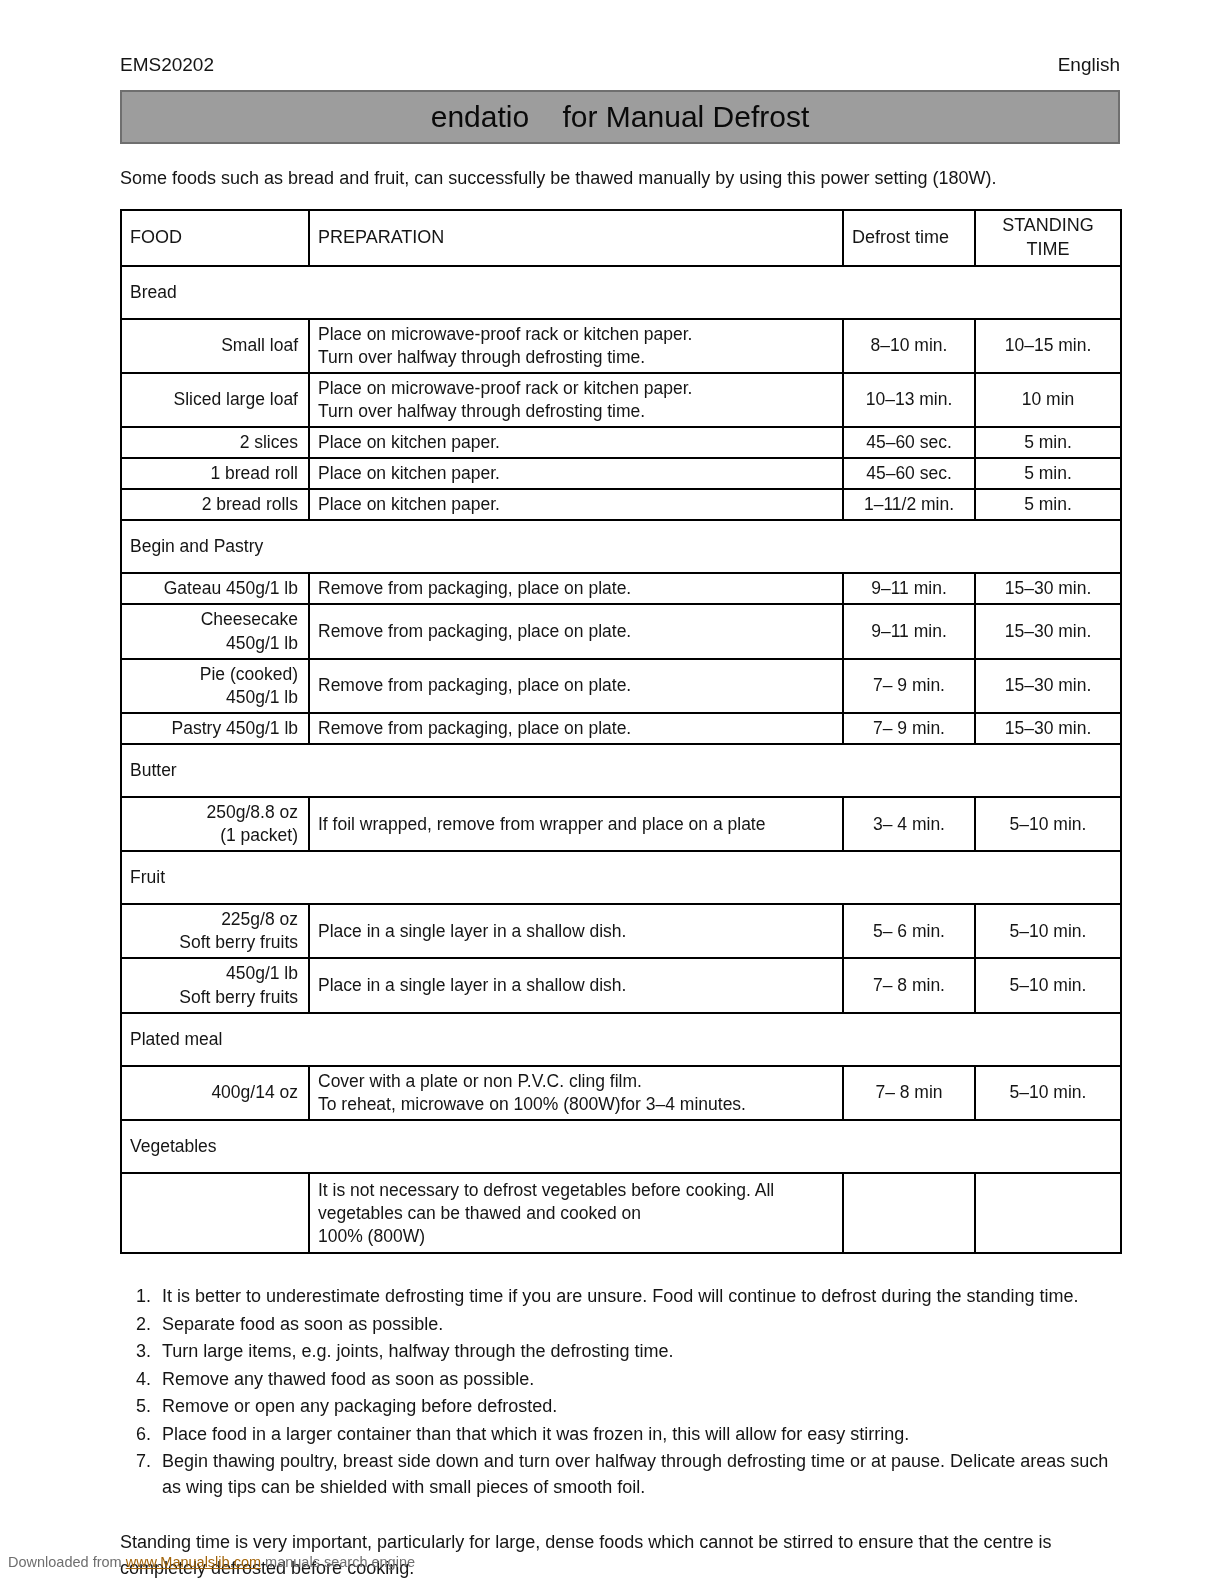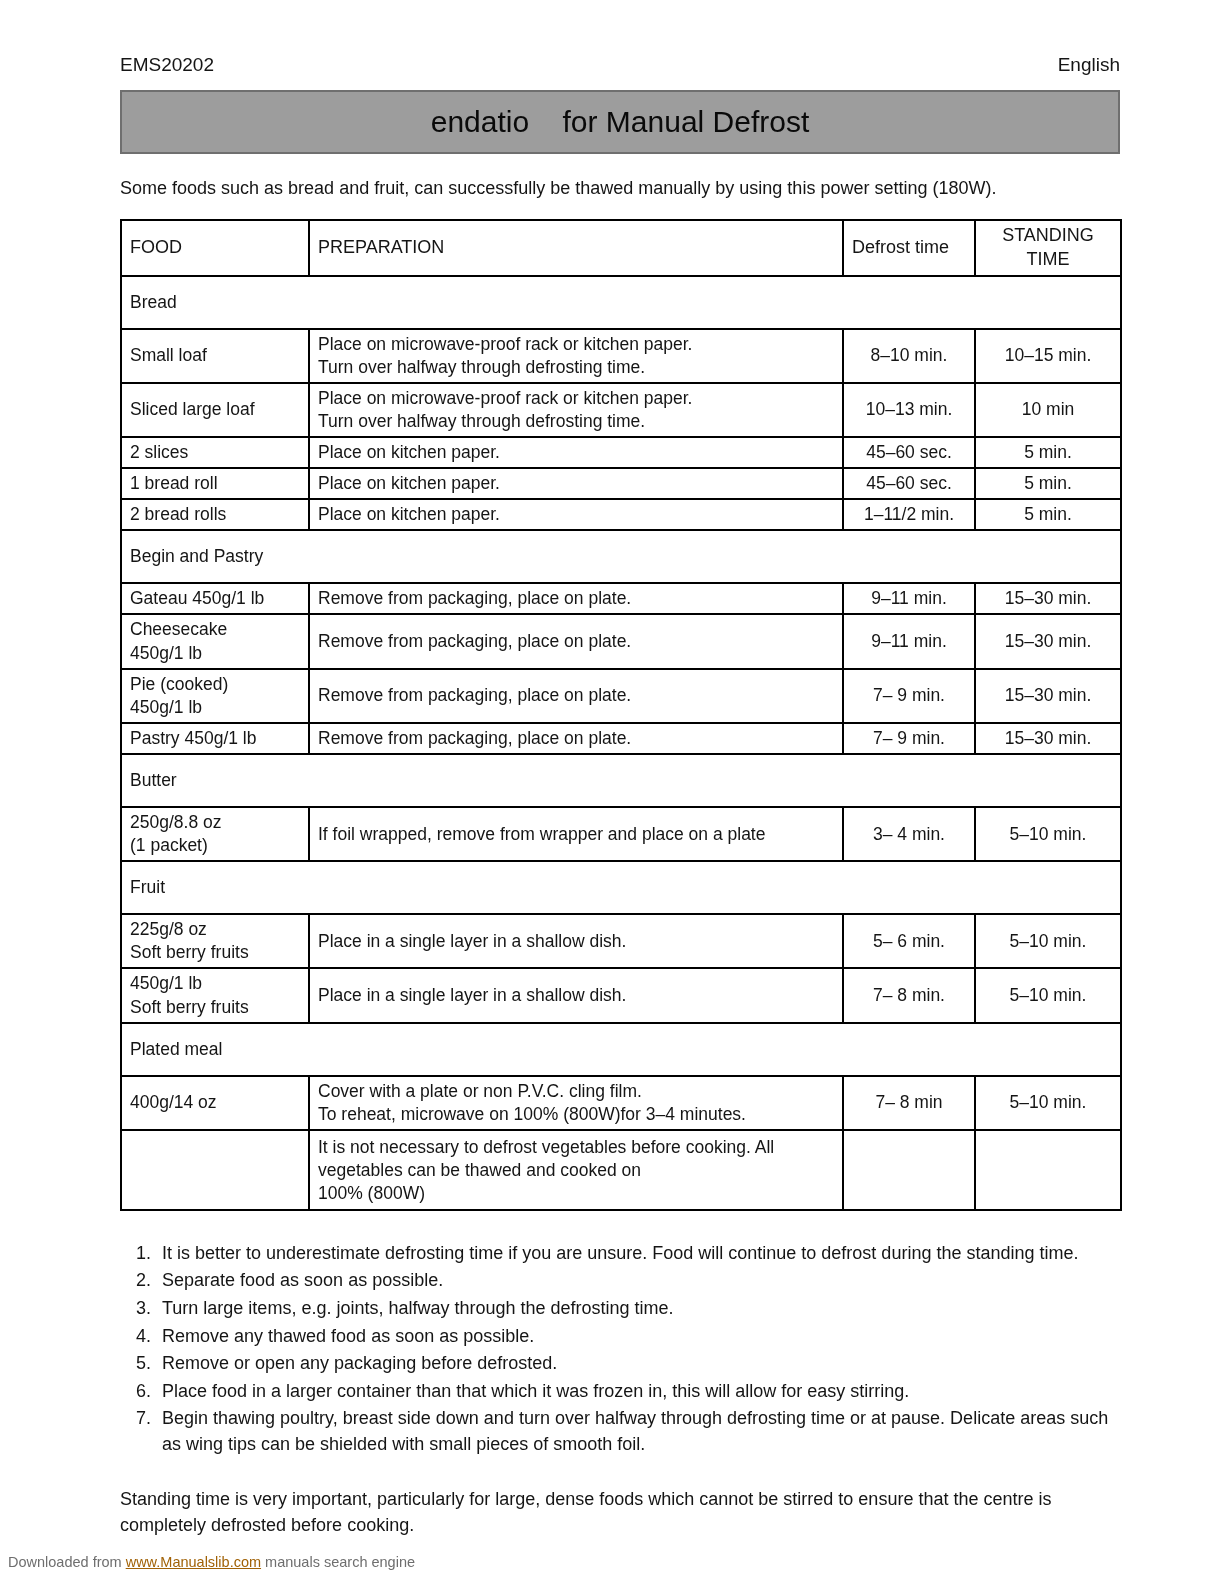--- a/index.html
+++ b/index.html
@@ -18,21 +18,21 @@
   .doc-header {
     display: flex;
     justify-content: space-between;
     font-size: 19px;
     margin-bottom: 14px;
   }
 
   .title-bar {
     background: #9d9d9d;
     border: 2px solid #6f6f6f;
-    height: 64px;
+    height: 54px;
     display: flex;
     align-items: center;
     justify-content: center;
     margin-bottom: 24px;
   }
   .title-bar .title-text {
     font-size: 30px;
     color: #0a0a0a;
     white-space: pre;
   }
@@ -64,21 +64,21 @@
     height: 50px;
   }
   .defrost-table th.standing-h { text-align: center; }
 
   .defrost-table tr.section-row td {
     text-align: left;
     height: 28px;
     padding: 14px 8px;
   }
   .defrost-table td.food {
-    text-align: left;
+    text-align: right;
     white-space: pre-line;
     padding-right: 10px;
   }
   .defrost-table td.prep {
     text-align: left;
     white-space: pre-line;
   }
   .defrost-table td.defrost, .defrost-table td.standing {
     text-align: center;
     white-space: pre-line;
@@ -252,20 +252,23 @@
         <tr class="section-row">
           <td colspan="4">Plated meal</td>
         </tr>
         <tr class="data-row tall">
           <td class="food">400g/14 oz</td>
           <td class="prep">Cover with a plate or non P.V.C. cling film.
 To reheat, microwave on 100% (800W)for 3–4 minutes.</td>
           <td class="defrost">7– 8 min</td>
           <td class="standing">5–10 min.</td>
         </tr>
+        <tr class="section-row">
+          <td colspan="4">Vegetables</td>
+        </tr>
         <tr class="data-row xtall">
           <td class="food"></td>
           <td class="prep">It is not necessary to defrost vegetables before cooking. All
 vegetables can be thawed and cooked on
 100% (800W)</td>
           <td class="defrost"></td>
           <td class="standing"></td>
         </tr>
       </tbody>
   </table>

